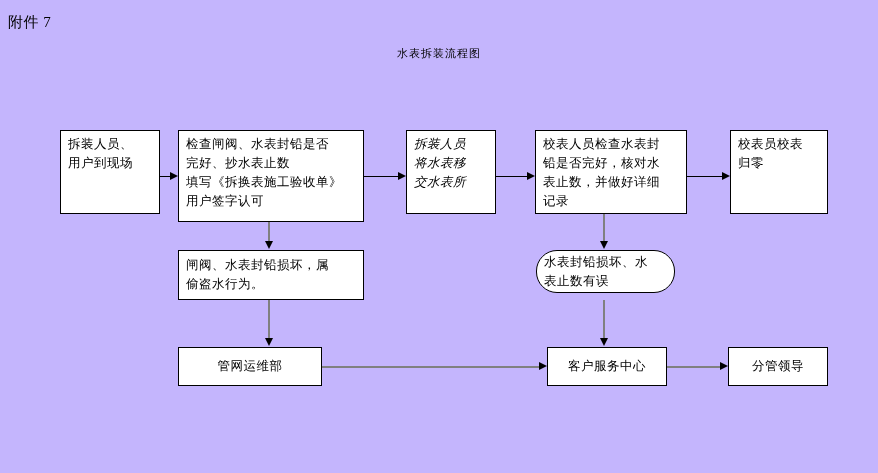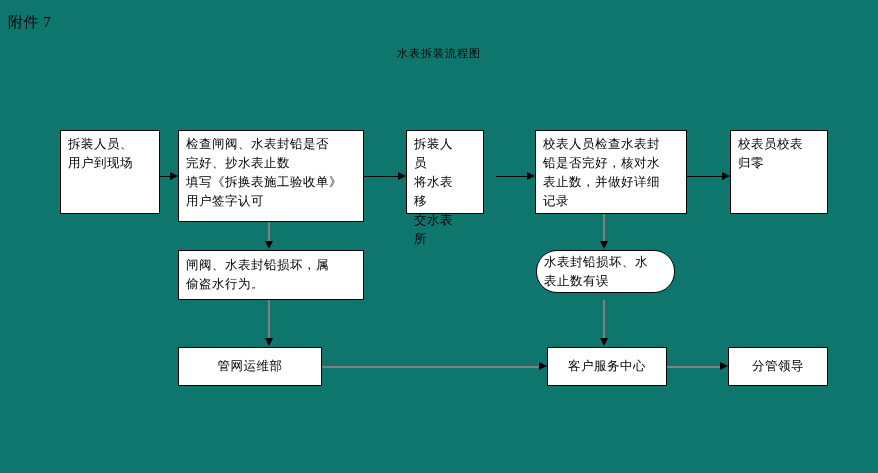--- a/index.html
+++ b/index.html
@@ -8,21 +8,21 @@
     background: #ffffff;
   }
   body {
     font-family: "Liberation Serif", "DejaVu Serif", serif;
     color: #000000;
   }
   #page {
     position: relative;
     width: 878px;
     height: 473px;
-    background: #0f766e;
+    background: #c4b5fd;
     overflow: hidden;
   }
   .attachment-label {
     position: absolute;
     left: 8px;
     top: 13px;
     font-size: 15px;
     letter-spacing: 0.5px;
     white-space: nowrap;
   }
@@ -105,21 +105,21 @@
   <div class="chart-title">水表拆装流程图</div>
 
   <div class="node" style="left:60px; top:130px; width:100px; height:84px;">拆装人员、
 用户到现场</div>
 
   <div class="node" style="left:178px; top:130px; width:186px; height:92px;">检查闸阀、水表封铅是否
 完好、抄水表止数
 填写《拆换表施工验收单》
 用户签字认可</div>
 
-  <div class="node" style="left:406px; top:130px; width:78px; height:84px;">拆装人员
+  <div class="node" style="left:406px; top:130px; width:90px; height:84px;font-style:italic;">拆装人员
 将水表移
 交水表所</div>
 
   <div class="node" style="left:535px; top:130px; width:152px; height:84px;">校表人员检查水表封
 铅是否完好，核对水
 表止数，并做好详细
 记录</div>
 
   <div class="node" style="left:730px; top:130px; width:98px; height:84px;">校表员校表
 归零</div>

